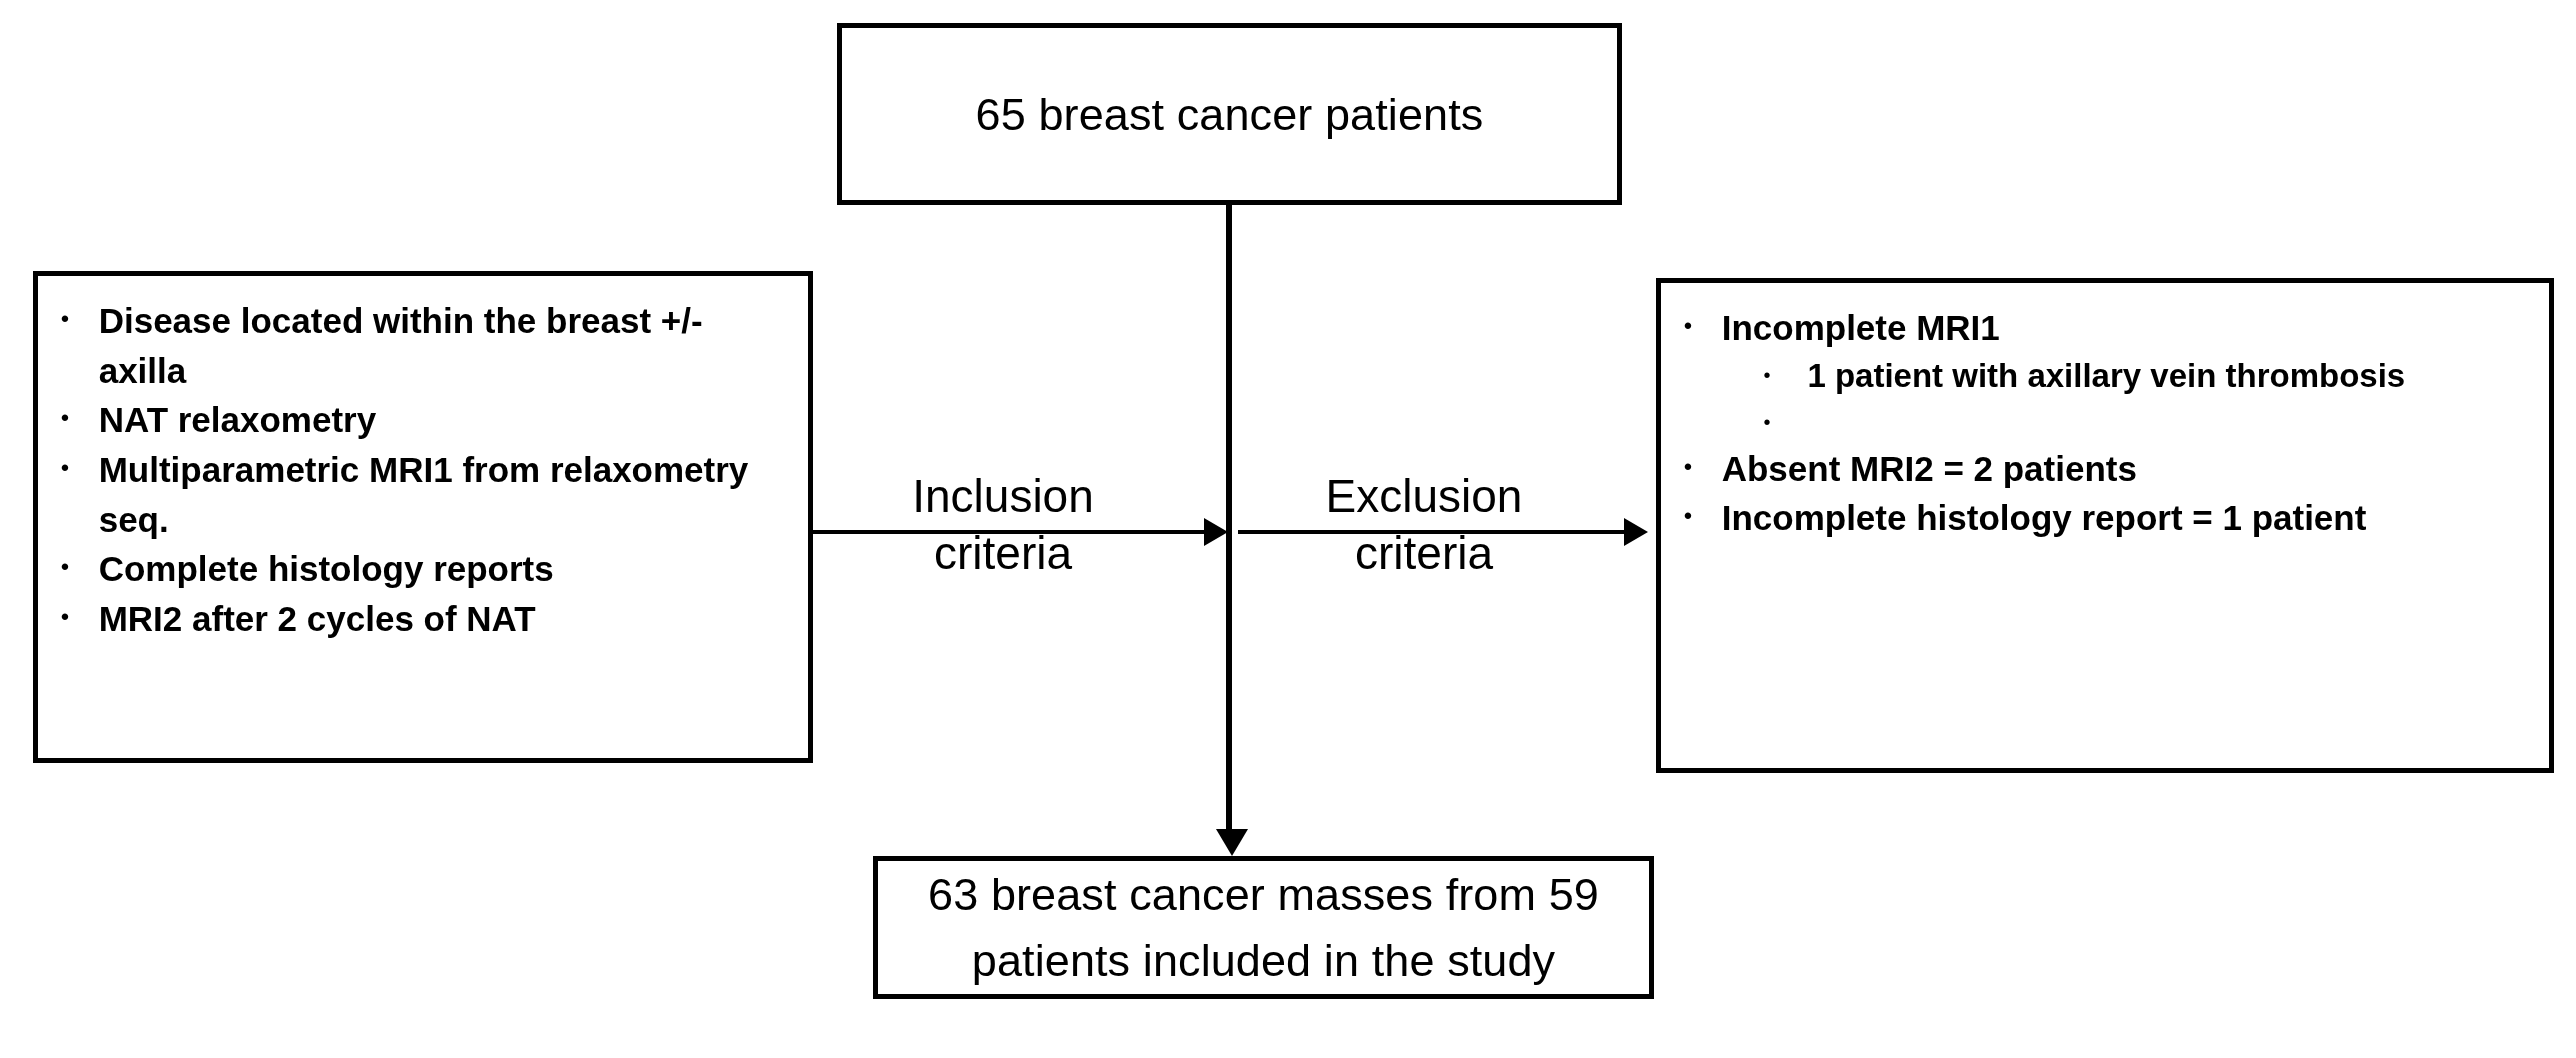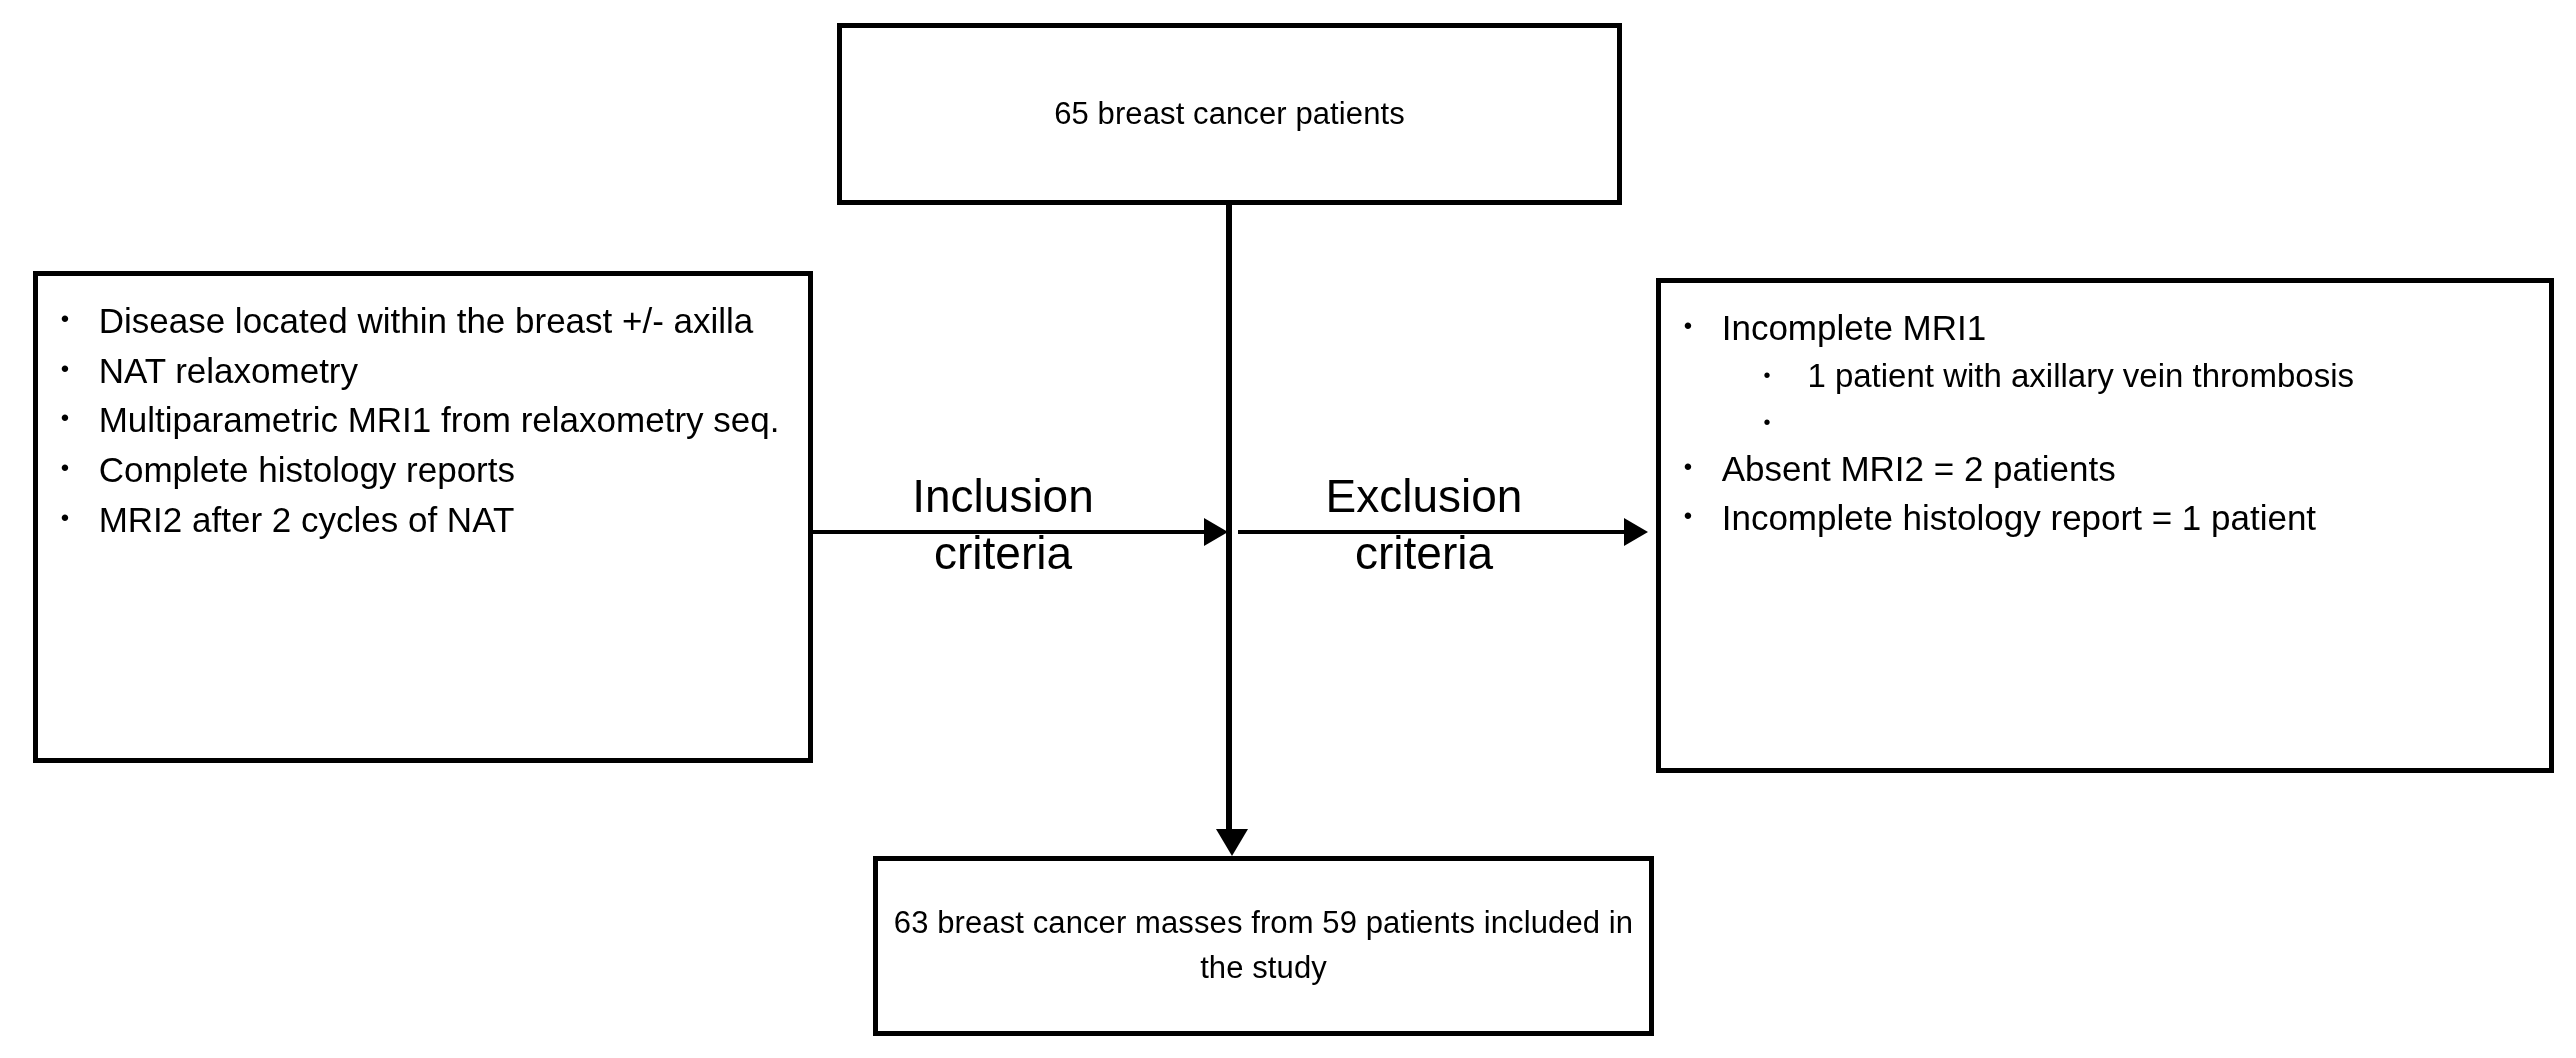--- a/index.html
+++ b/index.html
@@ -27,27 +27,27 @@
     background: #ffffff;
     border: 5px solid #000000;
   }
   .box-center {
     display: flex;
     align-items: center;
     justify-content: center;
     text-align: center;
   }
   .box-center .box-text {
-    font-size: 31px;
+    font-size: 45px;
     line-height: 1.45;
     letter-spacing: 0.1px;
   }
 
   #box-top { left: 837px; top: 23.4px; width: 785px; height: 182px; }
-  #box-bottom { left: 873px; top: 856px; width: 781px; height: 180px; }
+  #box-bottom { left: 873px; top: 856px; width: 781px; height: 143px; }
   #box-inclusion { left: 33px; top: 271px; width: 780px; height: 492px; }
   #box-exclusion { left: 1656px; top: 278px; width: 898px; height: 495px; }
 
   
   .bullet-list {
     position: absolute;
     left: 0;
     top: 0;
     width: 100%;
     padding: 20px 11.3px 0 18.4px;
@@ -71,20 +71,21 @@
     user-select: none;
   }
   .bullet-row.lvl2 .bullet-dot {
     width: 44px;
     font-size: 20px;
     line-height: 2.2;
   }
   .bullet-text {
     flex: 1 1 auto;
     padding-right: 4.3px;
+    font-weight: bold;
   }
 
   
   .hline {
     position: absolute;
     height: 3.5px;
     background: #000000;
   }
   .vline {
     position: absolute;

